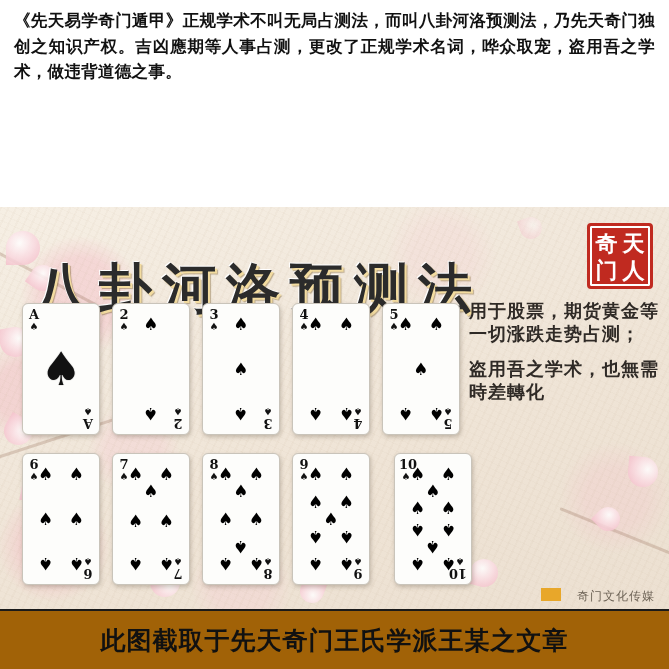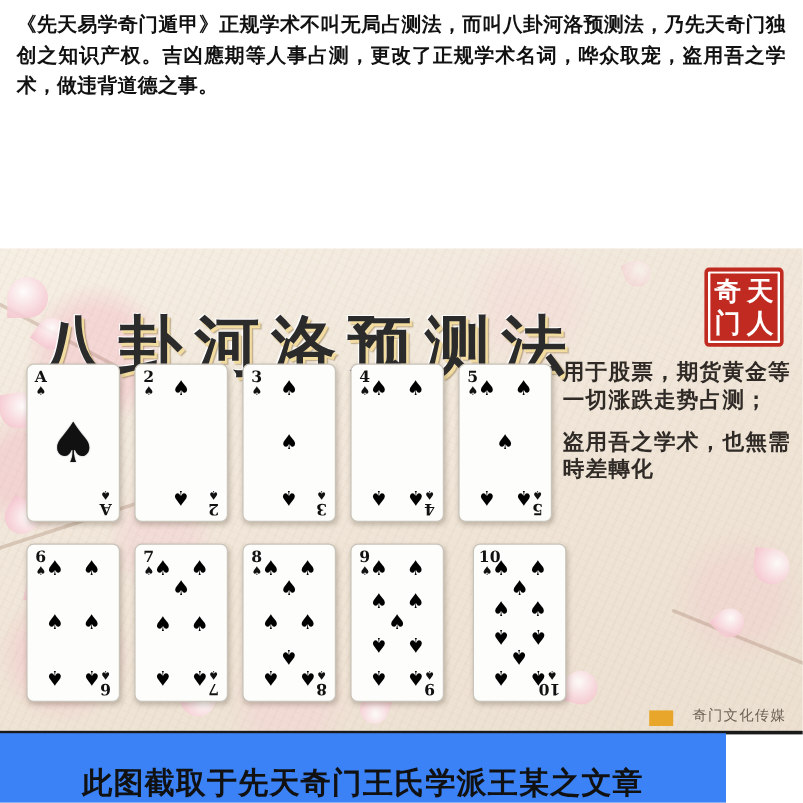--- a/index.html
+++ b/index.html
@@ -134,21 +134,21 @@
     color: #2f2a26;
     letter-spacing: 1px;
   }
   .ad-copy .blk { margin-bottom: 12px; }
 
   .credit {
     position: absolute;
     right: 14px;
     bottom: 6px;
     display: flex;
-    align-items: flex-end;
+    align-items: flex-start;
     gap: 16px;
     font-family: "DejaVu Serif", "Liberation Serif", serif;
     font-size: 12px;
     color: #6d6356;
     letter-spacing: 1px;
   }
   .credit .swatch {
     width: 20px; height: 13px;
     background: #e8a72a;
     display: inline-block;
@@ -209,25 +209,25 @@
     font-size: 46px;
     line-height: 1;
     color: #111;
     text-shadow: 0 0 1px #555;
   }
 
   
   .caption {
     position: absolute;
     left: 0; top: 611px;
-    width: 605px;
+    width: 669px;
     height: 58px;
-    background: #3b82f6;
+    background: #a16207;
     display: flex;
-    align-items: flex-end;
+    align-items: center;
     justify-content: center;
   }
   .caption span {
     font-family: "DejaVu Serif", "Liberation Serif", serif;
     font-size: 25px;
     font-weight: 700;
     color: #111;
     letter-spacing: 1px;
   }
   .caption-rule {

